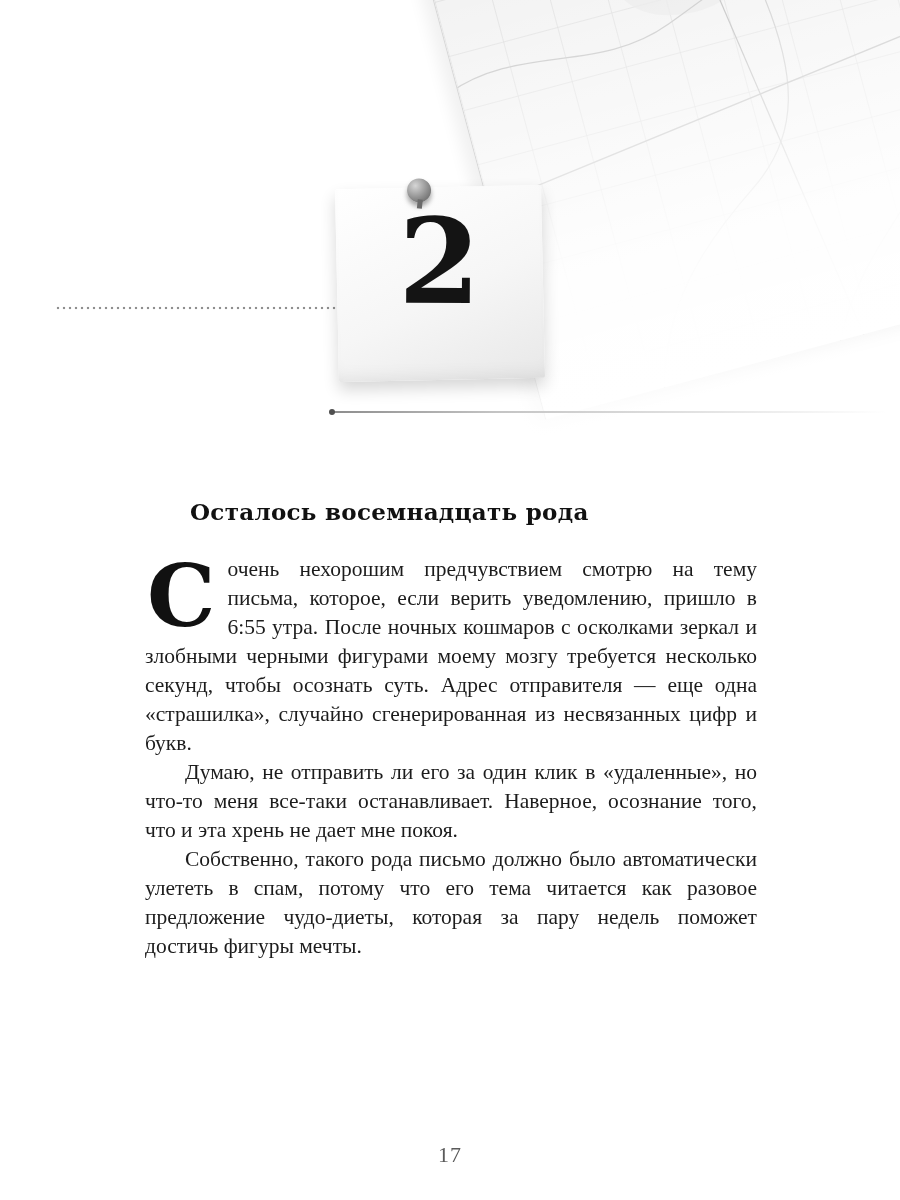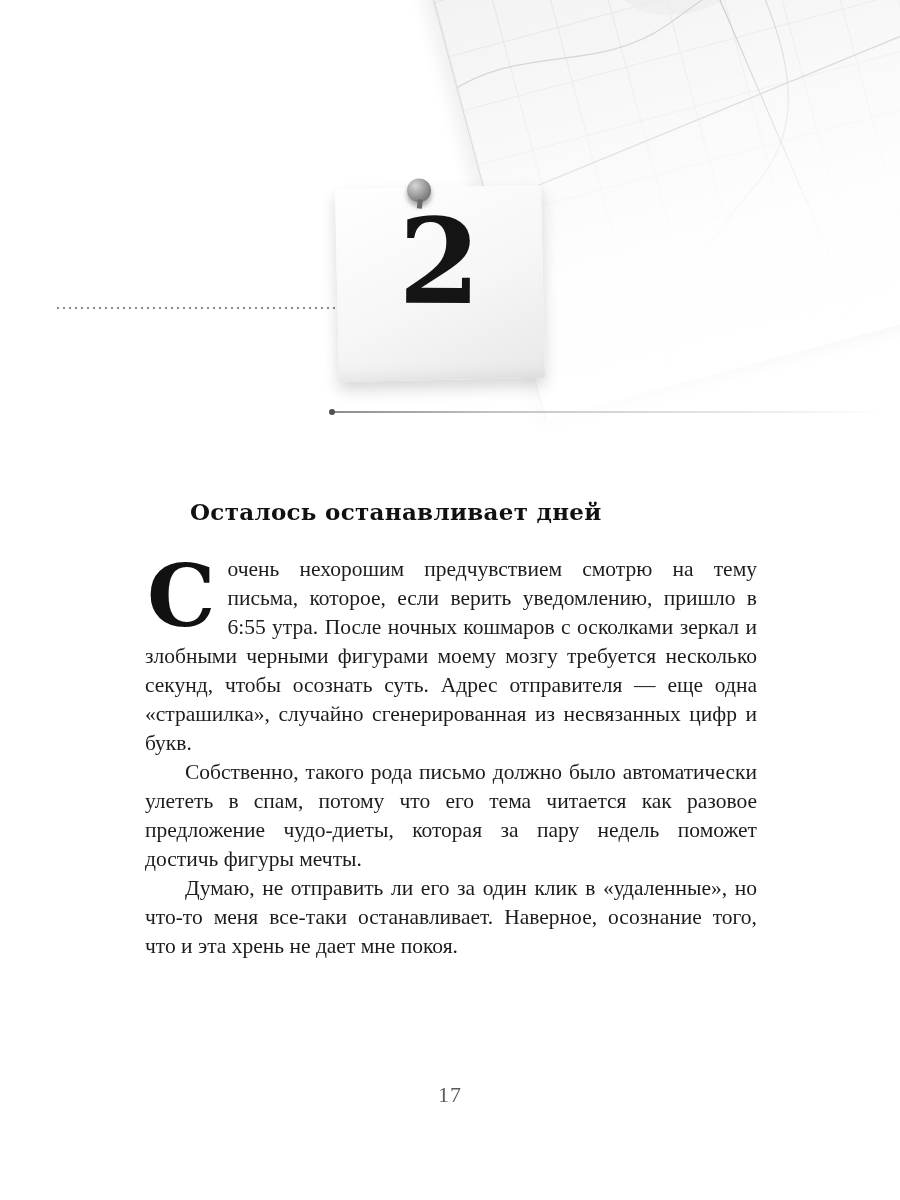--- a/index.html
+++ b/index.html
@@ -78,21 +78,21 @@
   }
   .content p.indent{text-indent:40px;}
   .content p.bold{font-weight:700;font-family:"DejaVu Serif",serif;}
   .dropcap{
     float:left;font-family:"DejaVu Serif",serif;font-weight:700;
     font-size:86px;line-height:70px;padding:6px 12px 2px 2px;color:#111111;
   }
 
   
   .page-number{
-    position:absolute;left:0;right:0;top:1082px;text-align:center;
+    position:absolute;left:0;right:0;top:1142px;text-align:center;
     font-size:22px;color:#5a5a5a;letter-spacing:1px;
   }
 </style>
 </head>
 <body>
 
 <div class="page">
 
   <div class="map-bg">
     <svg viewBox="0 0 600 600" preserveAspectRatio="none" aria-hidden="true">
@@ -126,21 +126,21 @@
   <div class="sticky-note">
     <div class="pushpin"></div>
     <div class="note-number">2</div>
   </div>
 
   <div class="thin-rule">
     <span class="rule-dot"></span>
   </div>
 
   <div class="content">
-    <h2 class="chapter-subtitle">Осталось останавливает дней</h2>
+    <h2 class="chapter-subtitle">Осталось восемнадцать рода</h2>
     <p><span class="dropcap">С</span><span>очень нехорошим предчувствием смотрю на тему письма, которое, если верить уведомлению, пришло в 6:55 утра. После ночных кошмаров с осколками зеркал и злобными черными фигурами моему мозгу требуется несколько секунд, чтобы осознать суть. Адрес отправителя — еще одна «страшилка», случайно сгенерированная из несвязанных цифр и букв.</span></p>
+    <p class="indent">Думаю, не отправить ли его за один клик в «удаленные», но что-то меня все-таки останавливает. Наверное, осознание того, что и эта хрень не дает мне покоя.</p>
     <p class="indent">Собственно, такого рода письмо должно было автоматически улететь в спам, потому что его тема читается как разовое предложение чудо-диеты, которая за пару недель поможет достичь фигуры мечты.</p>
-    <p class="indent">Думаю, не отправить ли его за один клик в «удаленные», но что-то меня все-таки останавливает. Наверное, осознание того, что и эта хрень не дает мне покоя.</p>
   </div>
 
   <div class="page-number">17</div>
 
 </div>
 
 </body></html>

